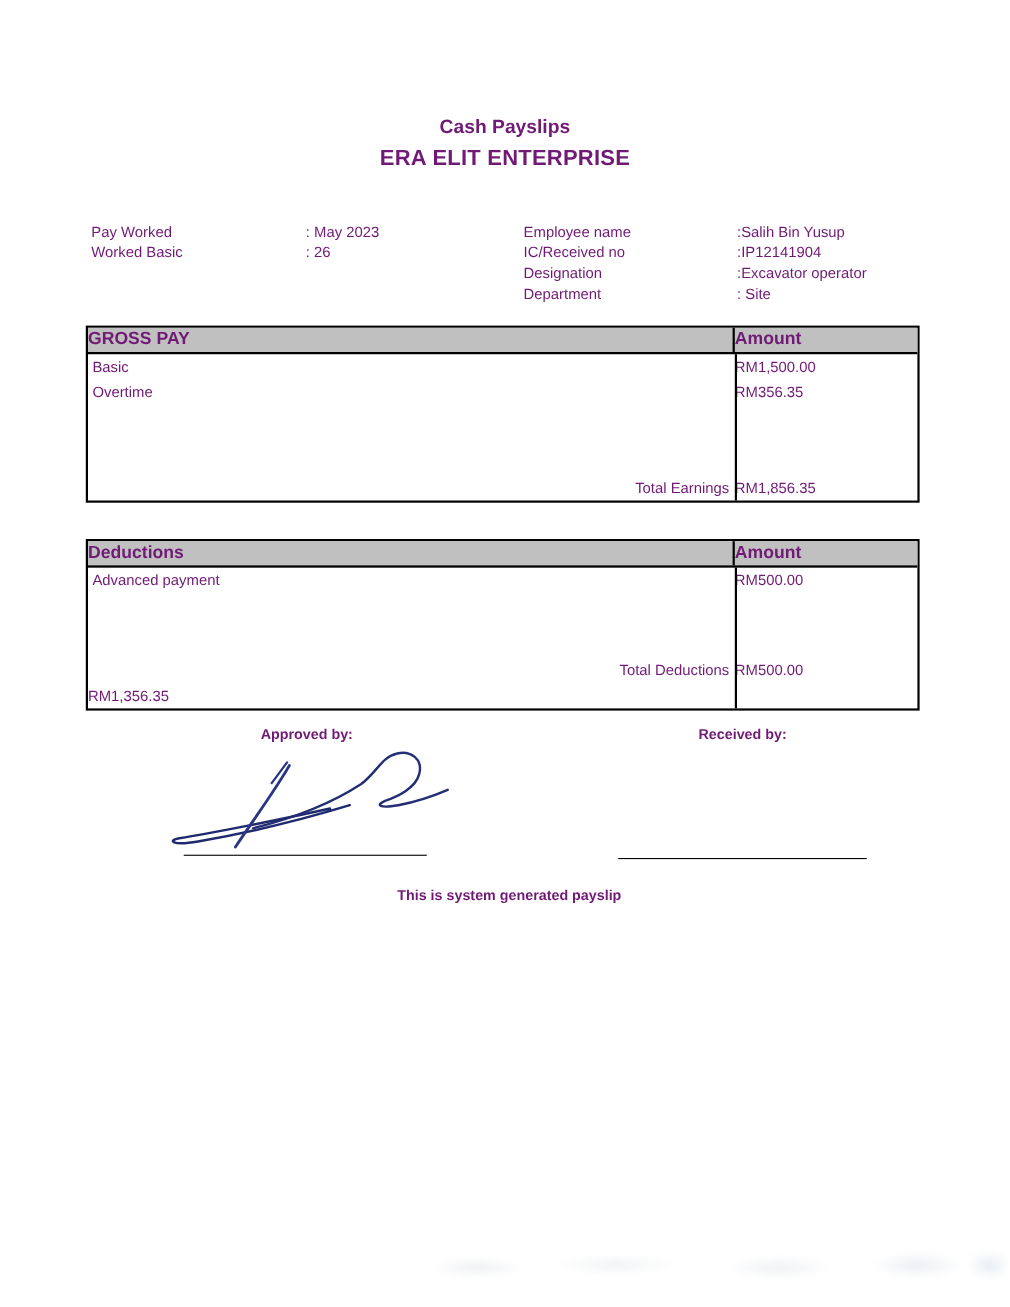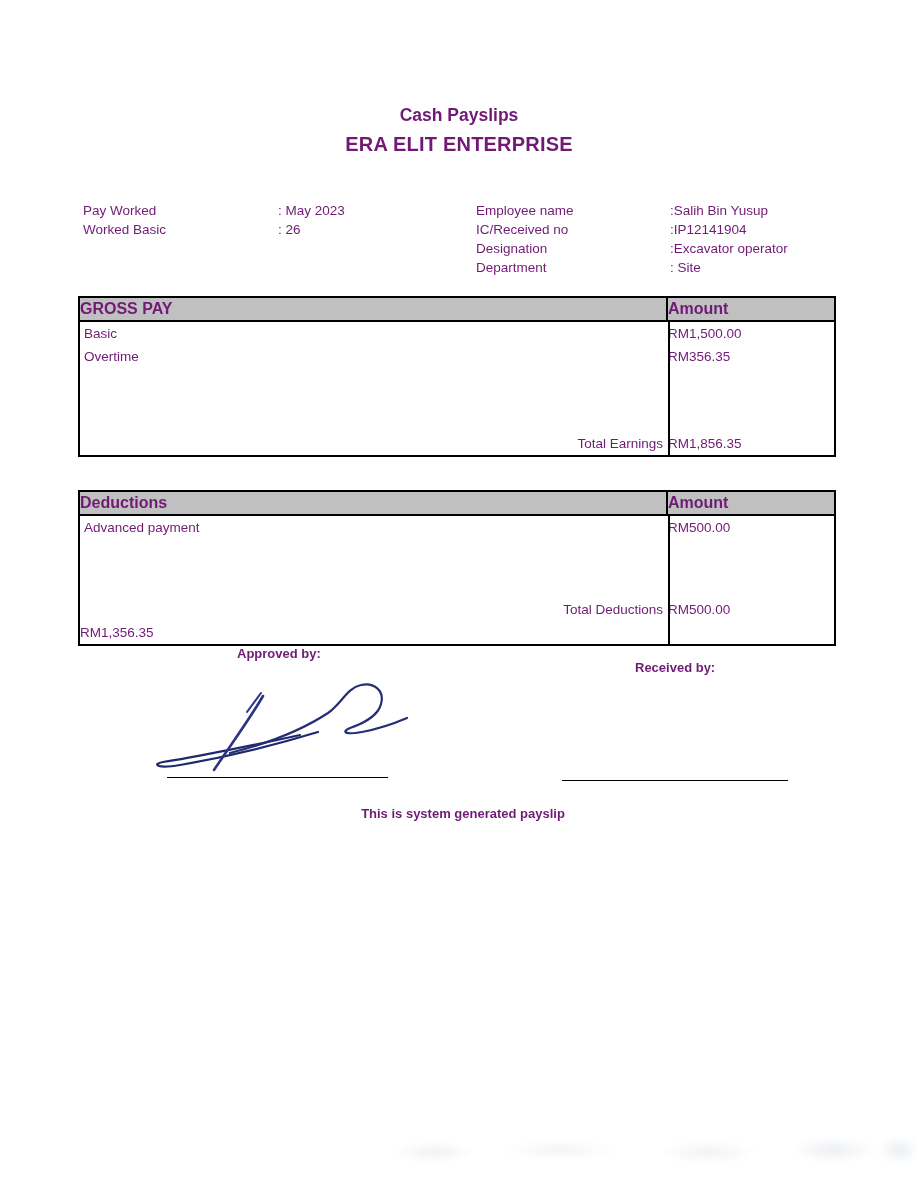--- a/index.html
+++ b/index.html
@@ -56,21 +56,21 @@
   .col-divider{
     position:absolute;left:588px;top:0;bottom:0;width:2px;background:#000;
   }
   .trow{display:flex;height:23px;line-height:23px;flex:0 0 23px;}
   .trow .desc{width:588px;flex:0 0 588px;padding-left:4px;box-sizing:border-box;}
   .trow .desc.right{text-align:right;padding-right:5px;padding-left:0;}
   .trow .amt{flex:1;text-align:left;padding-right:3px;}
   .spacer{flex:1;}
 
   .sig-label{position:absolute;font-weight:bold;font-size:13px;}
-  .approved{left:237px;top:646px;}
+  .approved{left:237px;top:660px;}
   .received{left:635px;top:660px;}
   .signature-svg{position:absolute;left:150px;top:681px;width:262px;height:98px;}
   .sig-line{position:absolute;border-top:1.5px solid #000;height:0;}
   .sig-line-left{left:167px;top:777px;width:221px;}
   .sig-line-right{left:562px;top:780px;width:226px;}
 
   .footer-note{
     position:absolute;top:806px;left:4px;width:100%;
     text-align:center;font-weight:bold;font-size:13px;
   }

